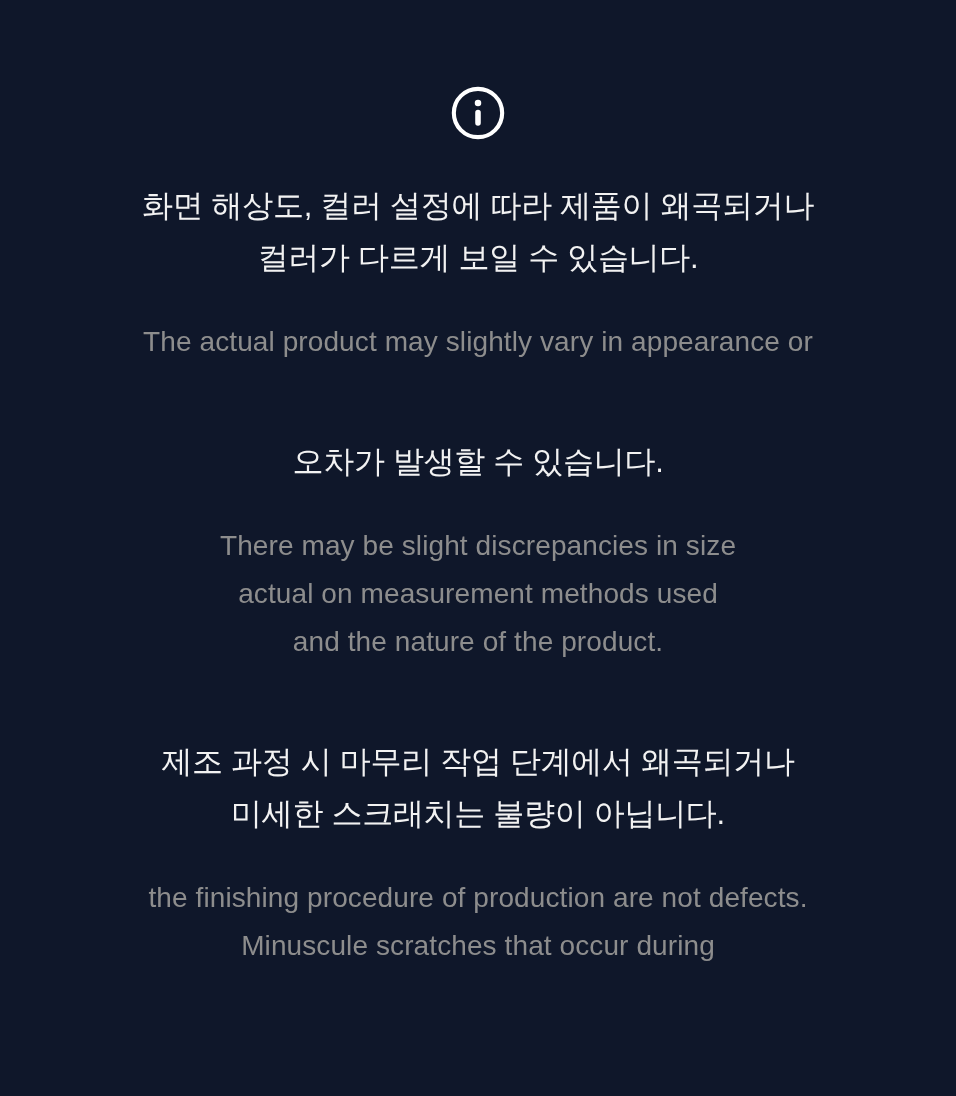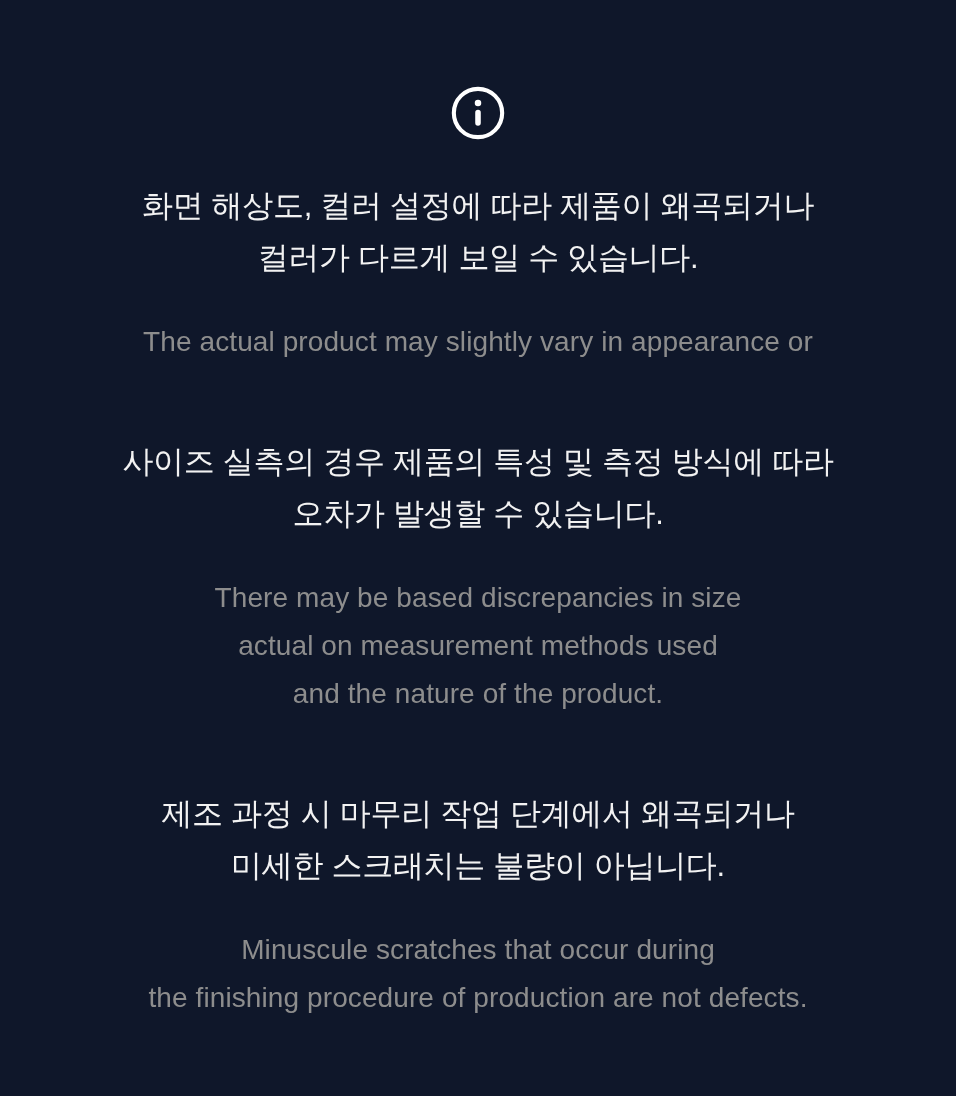--- a/index.html
+++ b/index.html
@@ -68,34 +68,33 @@
       <span class="line">화면 해상도, 컬러 설정에 따라 제품이 왜곡되거나</span>
       <span class="line">컬러가 다르게 보일 수 있습니다.</span>
     </div>
     <div class="en-para">
       <span class="line">The actual product may slightly vary in appearance or</span>
     </div>
   </div>
 
   <div class="section-2">
     <div class="ko-para">
-      <span class="line">사이즈 실측의 경우 제품의 특성 및 측정 방식에 따라</span>
       <span class="line">오차가 발생할 수 있습니다.</span>
     </div>
     <div class="en-para">
-      <span class="line">There may be based discrepancies in size</span>
+      <span class="line">There may be slight discrepancies in size</span>
       <span class="line">actual on measurement methods used</span>
       <span class="line">and the nature of the product.</span>
     </div>
   </div>
 
   <div class="section-3">
     <div class="ko-para">
       <span class="line">제조 과정 시 마무리 작업 단계에서 왜곡되거나</span>
       <span class="line">미세한 스크래치는 불량이 아닙니다.</span>
     </div>
     <div class="en-para">
+      <span class="line">the finishing procedure of production are not defects.</span>
       <span class="line">Minuscule scratches that occur during</span>
-      <span class="line">the finishing procedure of production are not defects.</span>
     </div>
   </div>
 
 </div>
 
 </body></html>

